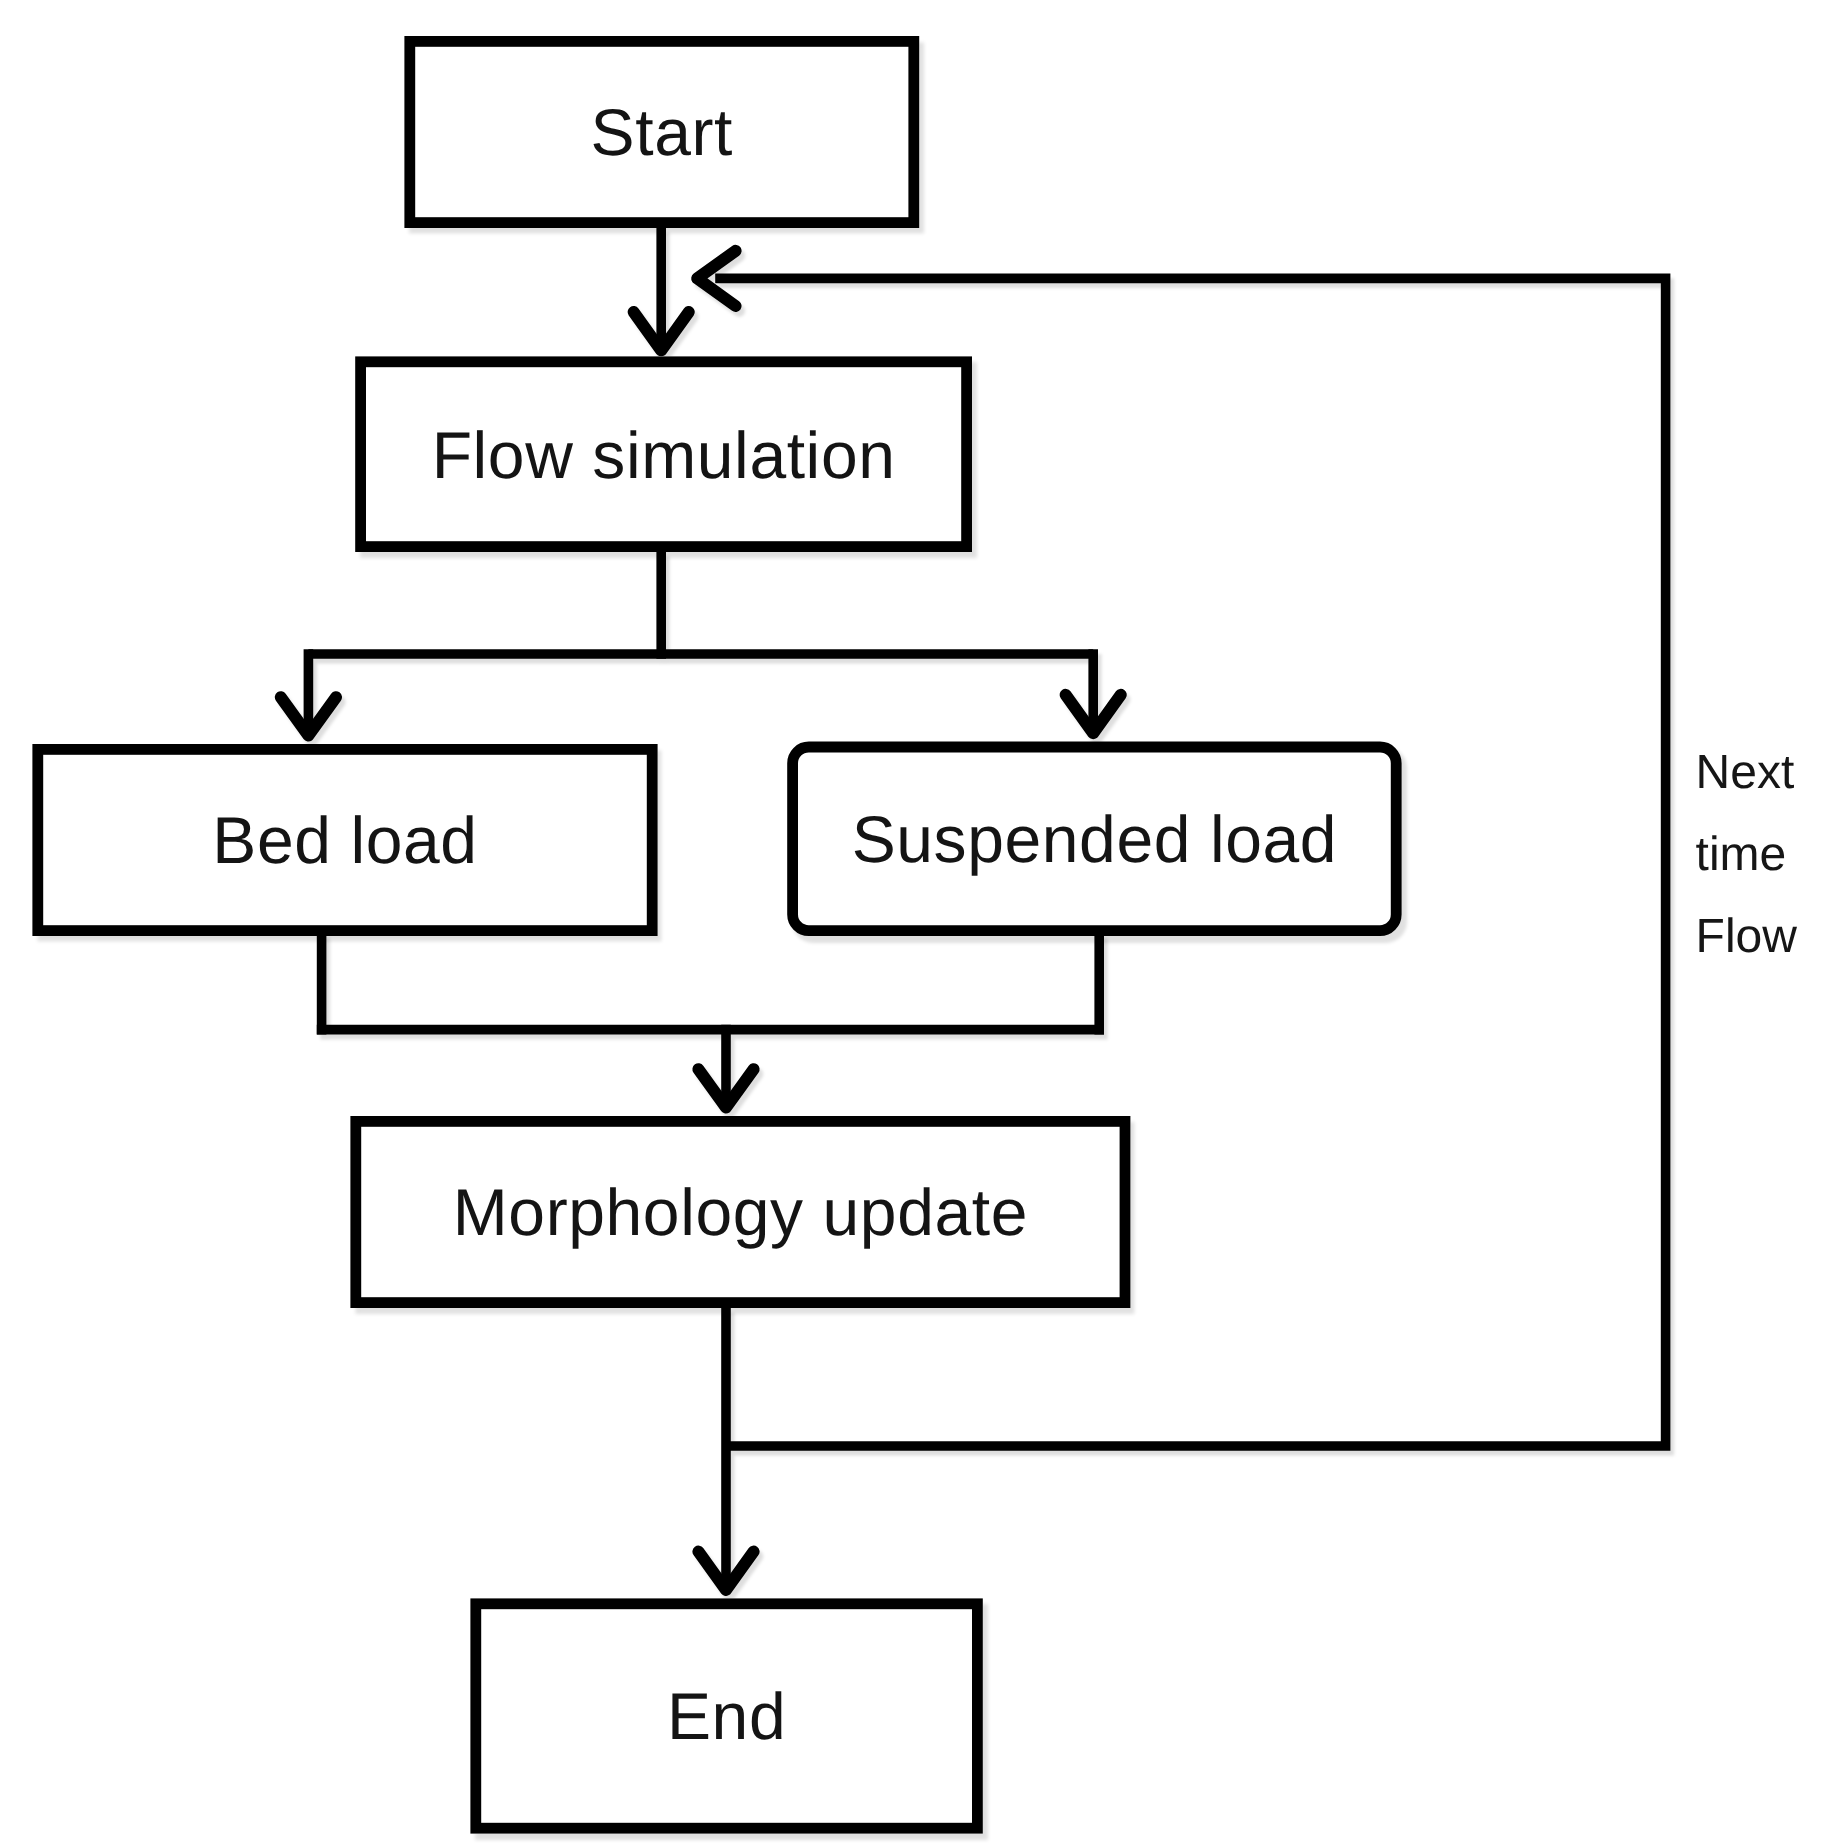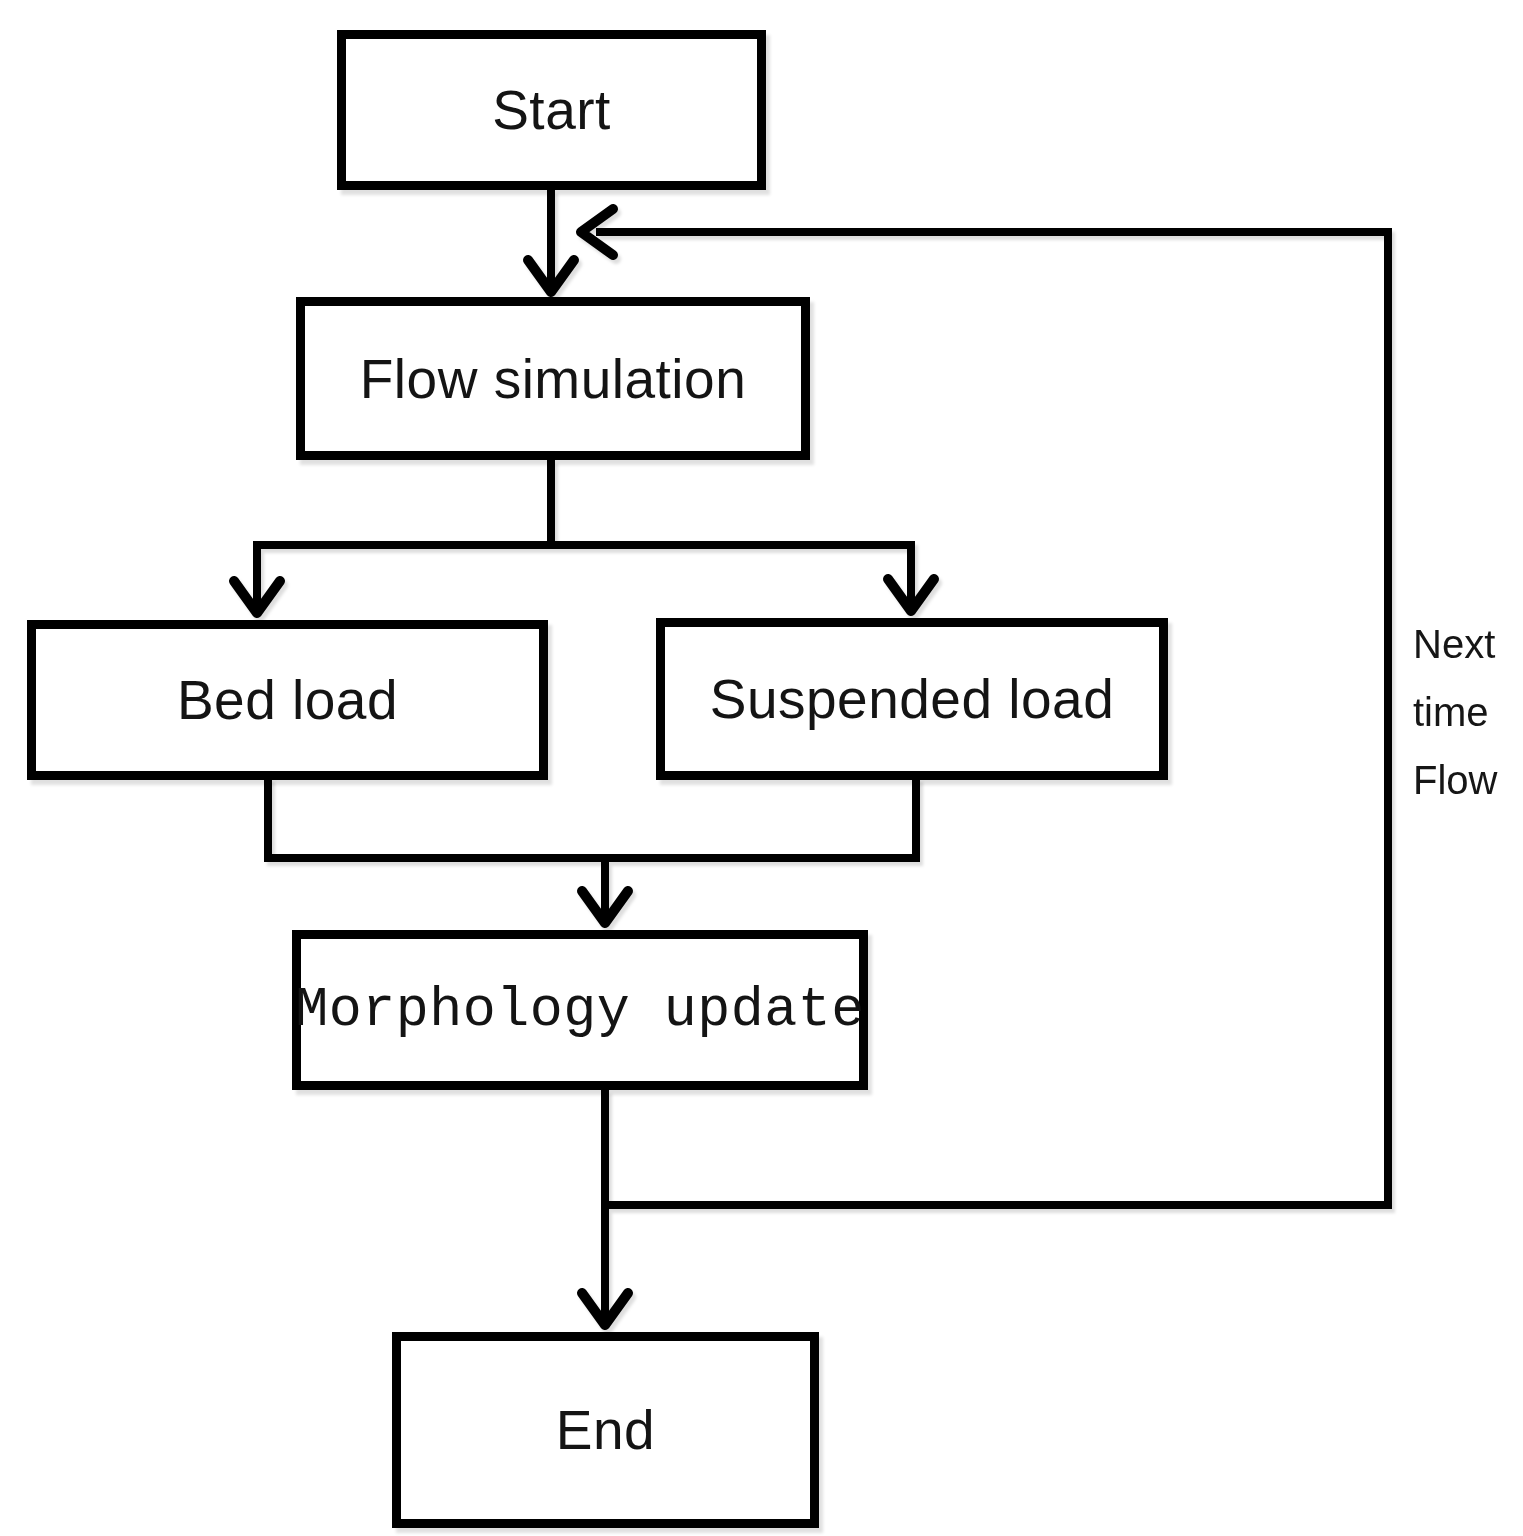--- a/index.html
+++ b/index.html
@@ -58,22 +58,22 @@
     top: 610px;
     font-size: 40px;
     line-height: 68px;
     color: #161616;
     text-align: left;
   }
   
   .node-start    { left: 337px; top: 30px;   width: 429px; height: 160px; }
   .node-flow     { left: 296px; top: 297px;  width: 514px; height: 163px; }
   .node-bed      { left: 27px;  top: 620px;  width: 521px; height: 160px; }
-  .node-susp     { left: 656px; top: 618px;  width: 512px; height: 162px; }
-  .node-morph    { left: 292px; top: 930px;  width: 576px; height: 160px; font-family: Liberation Mono, monospace; }
+  .node-susp     { left: 656px; top: 618px;  width: 512px; height: 162px; border-radius: 18px; }
+  .node-morph    { left: 292px; top: 930px;  width: 650px; height: 160px; }
   .node-end      { left: 392px; top: 1332px; width: 427px; height: 196px; }
 </style>
 </head>
 <body>
 
 <div class="stage">
 
   <svg class="connector-layer" viewBox="0 0 1523 1536" xmlns="http://www.w3.org/2000/svg">
 
     <path class="edge" d="M 551 190 L 551 286"></path>

